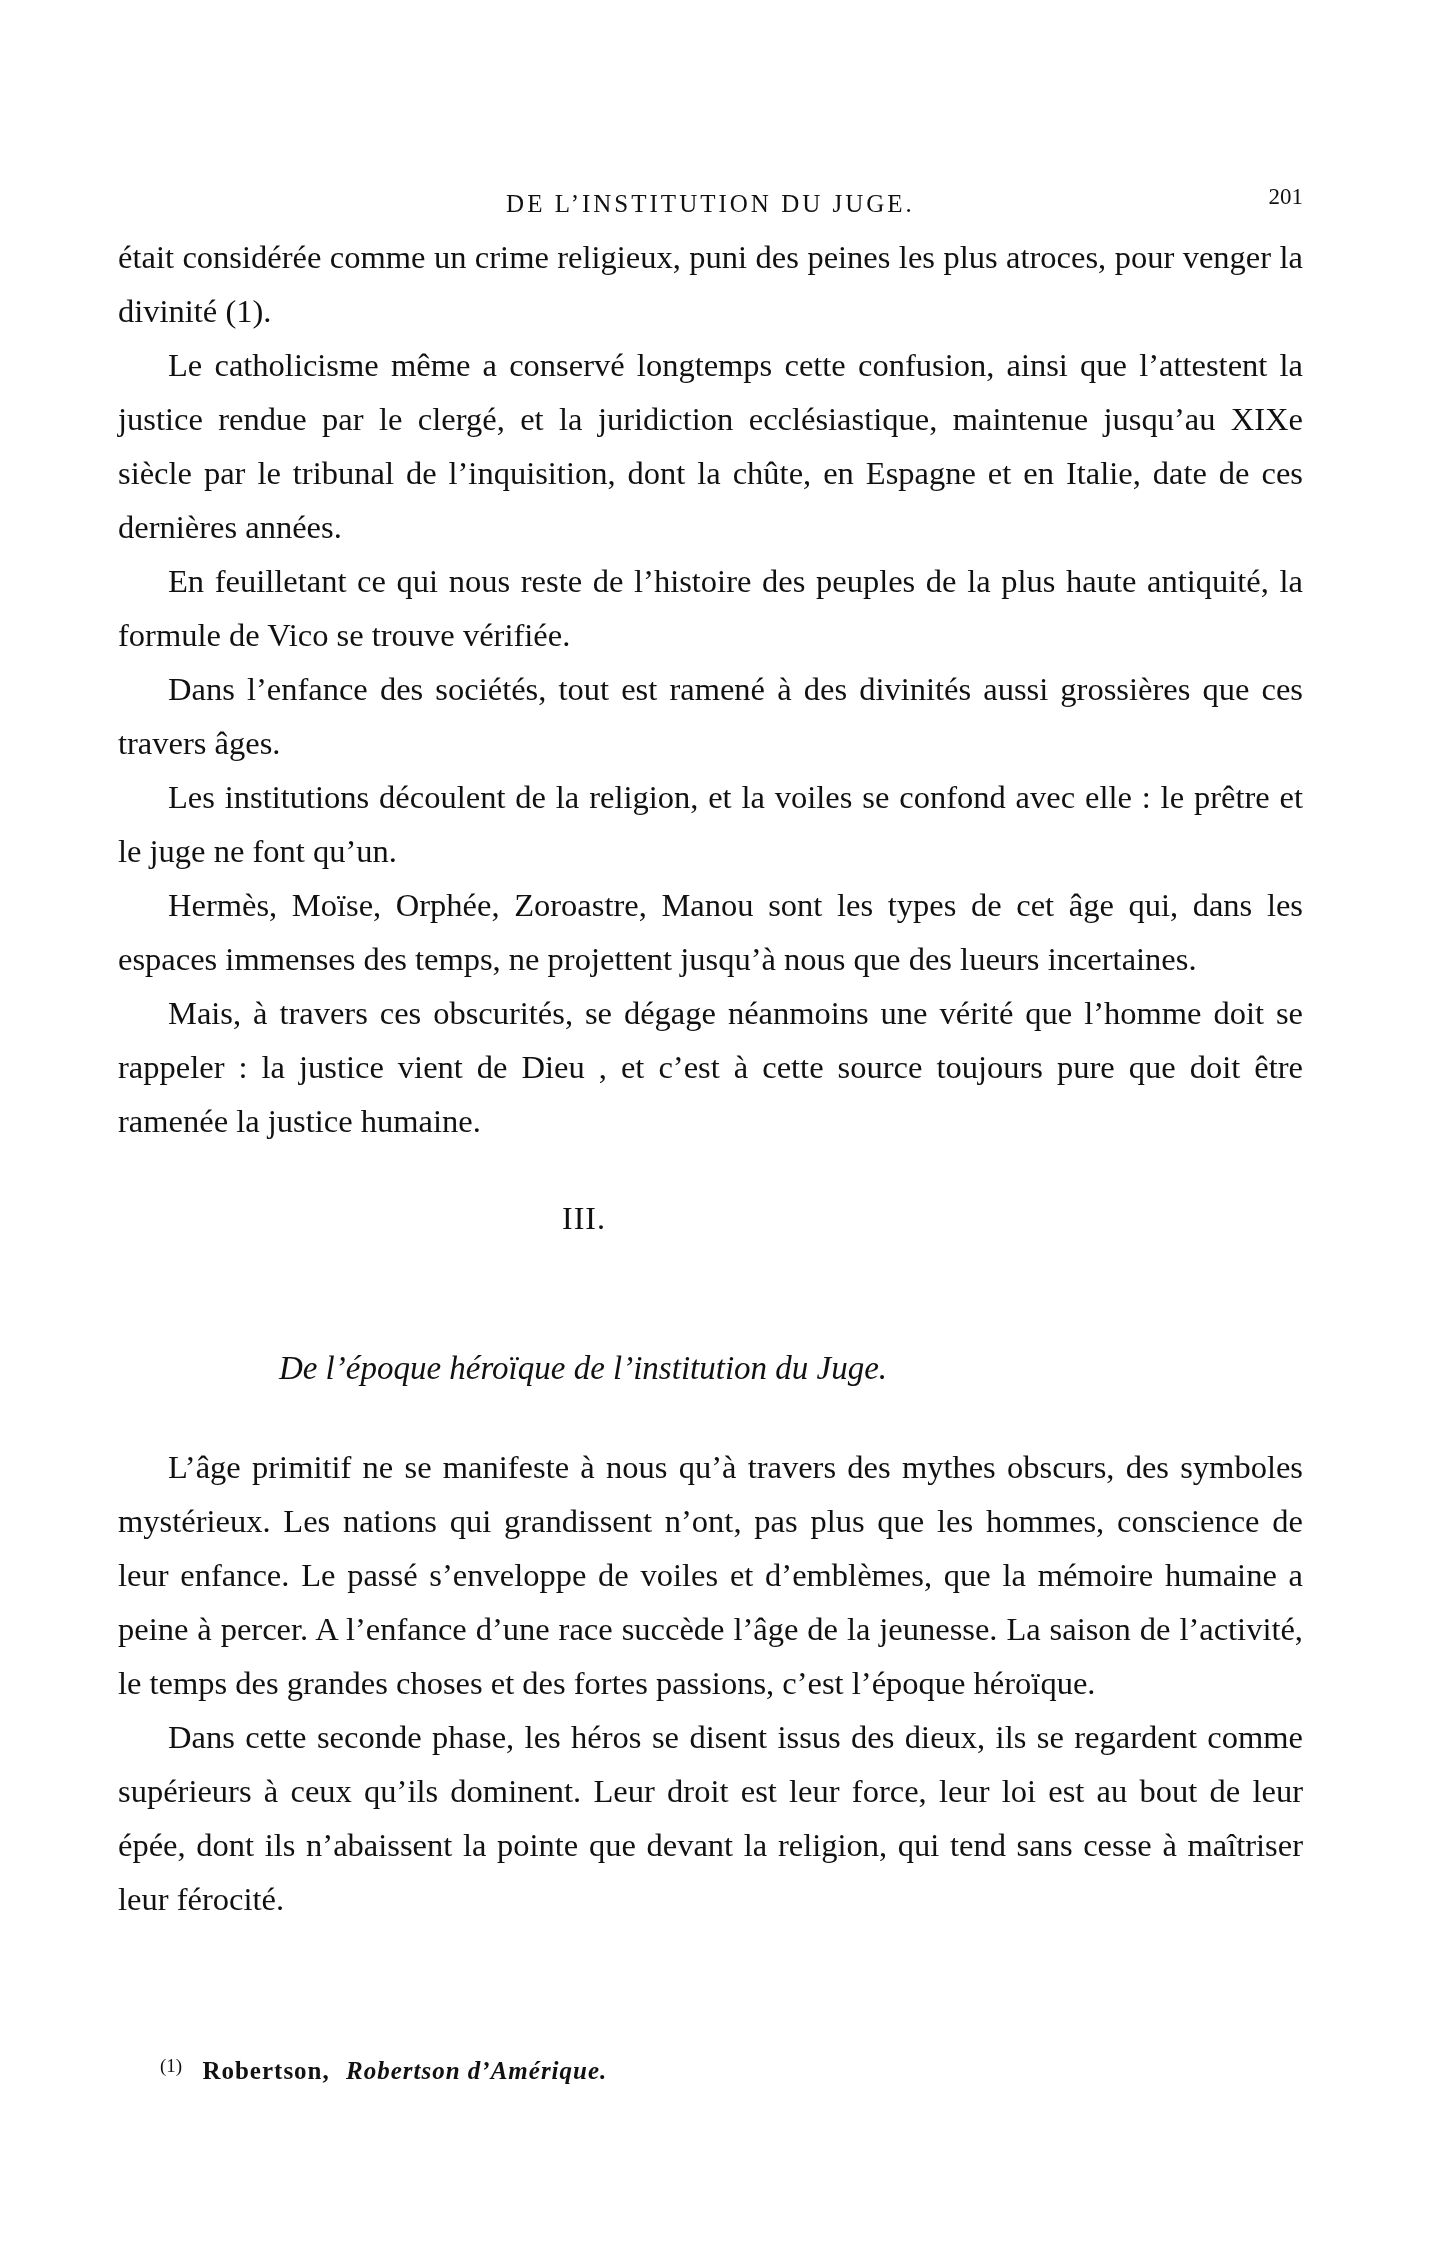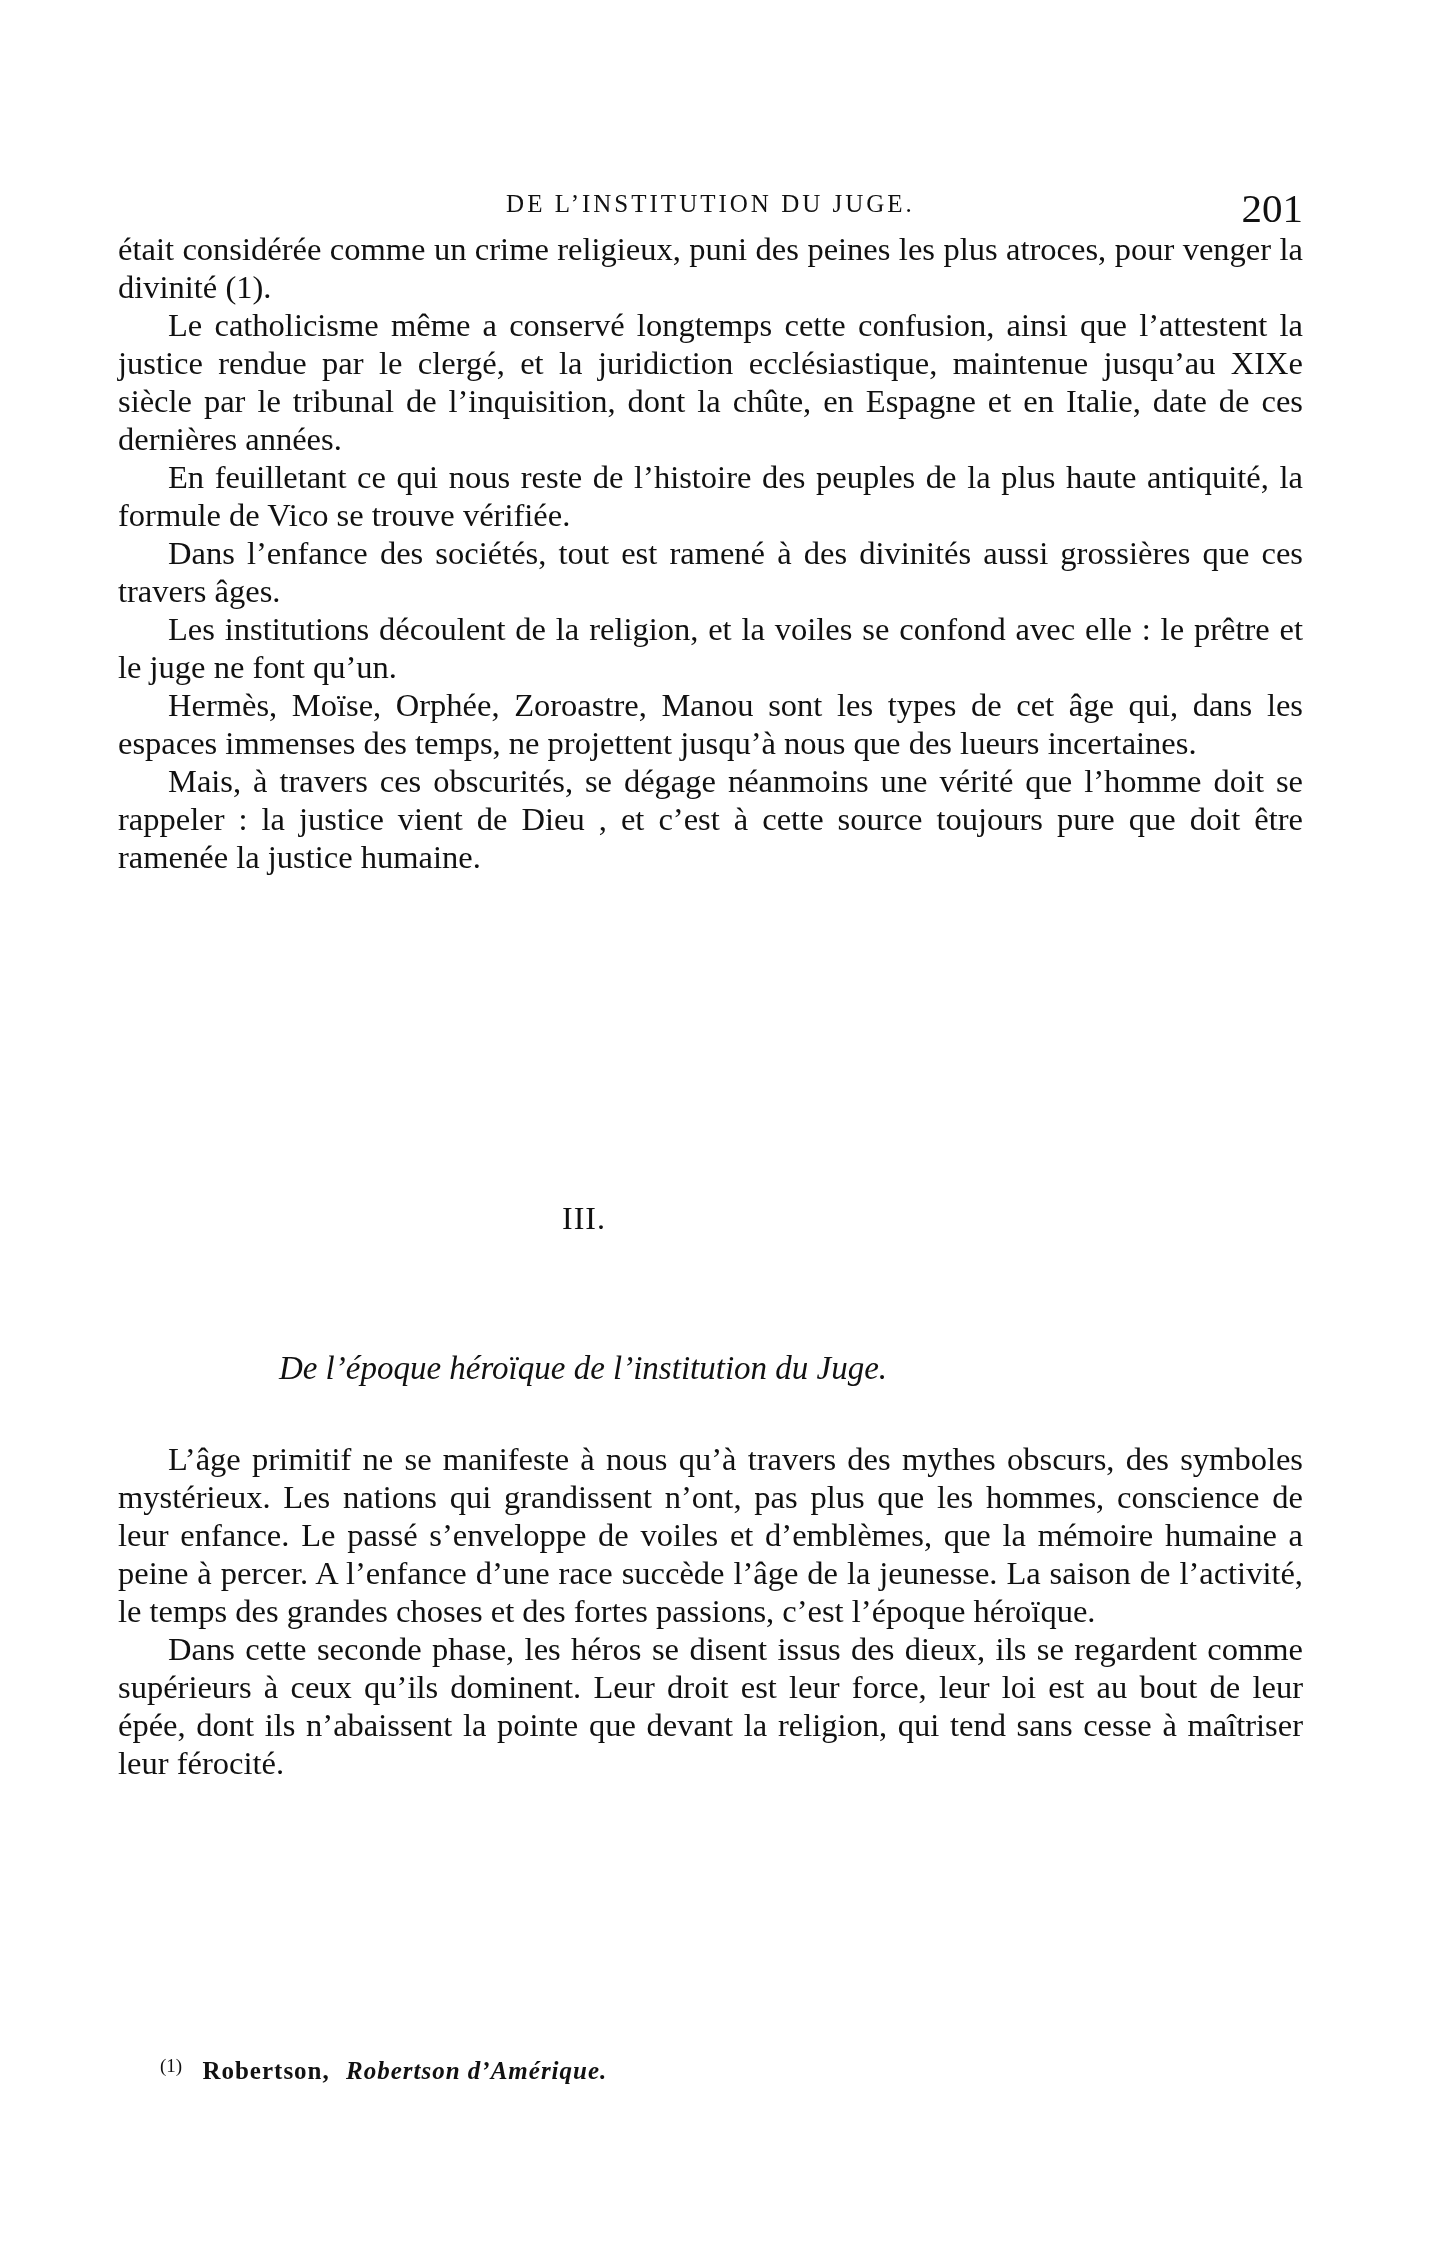--- a/index.html
+++ b/index.html
@@ -35,30 +35,30 @@
       font-size: 25px;
       letter-spacing: 3px;
       font-variant: small-caps;
       top: 4px;
       font-family: "Liberation Serif", serif;
     }
     .page-number {
       position: absolute;
       right: 0;
       top: -2px;
-      font-size: 41px;
+      font-size: 23px;
       font-family: "Liberation Serif", serif;
       text-align: right;
     }
     .text-block {
       position: absolute;
       left: 118px;
       width: 1185px;
       font-size: 32.5px;
-      line-height: 38px;
+      line-height: 54px;
       text-align: justify;
       font-family: "Liberation Serif", serif;
       font-stretch: condensed;
     }
     .text-block p {
       margin: 0;
       text-indent: 50px;
     }
     .text-block p.continuation {
       text-indent: 0;

